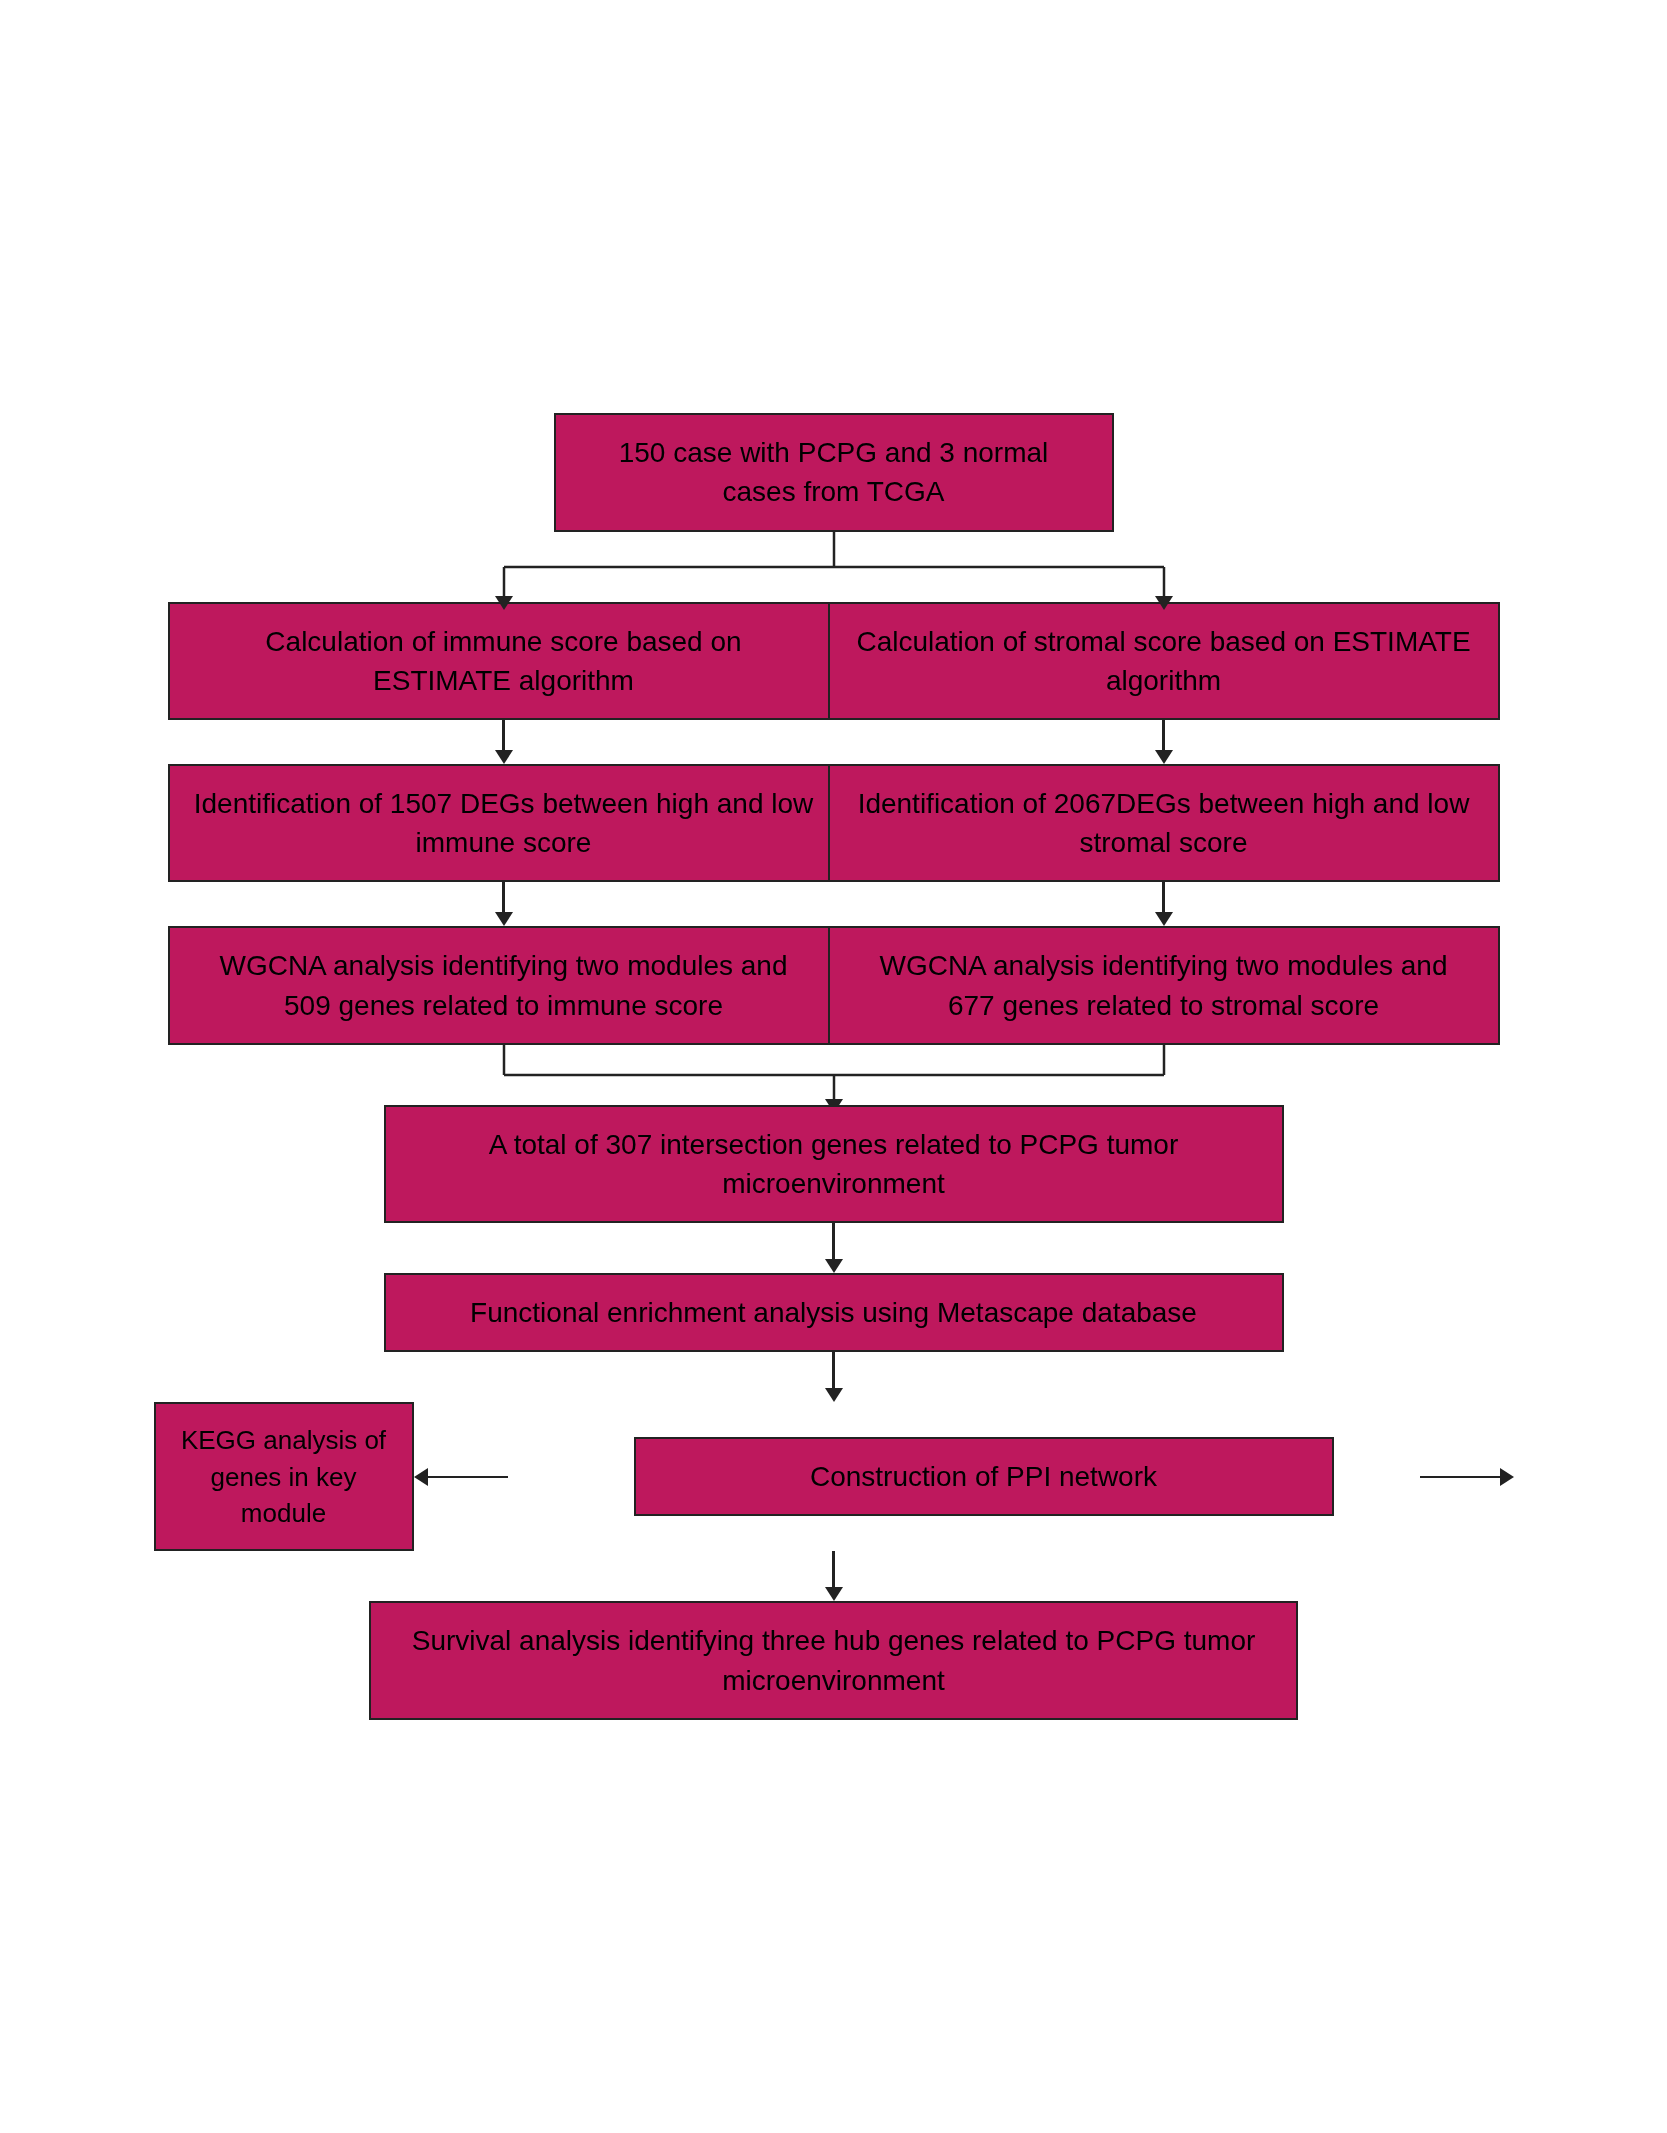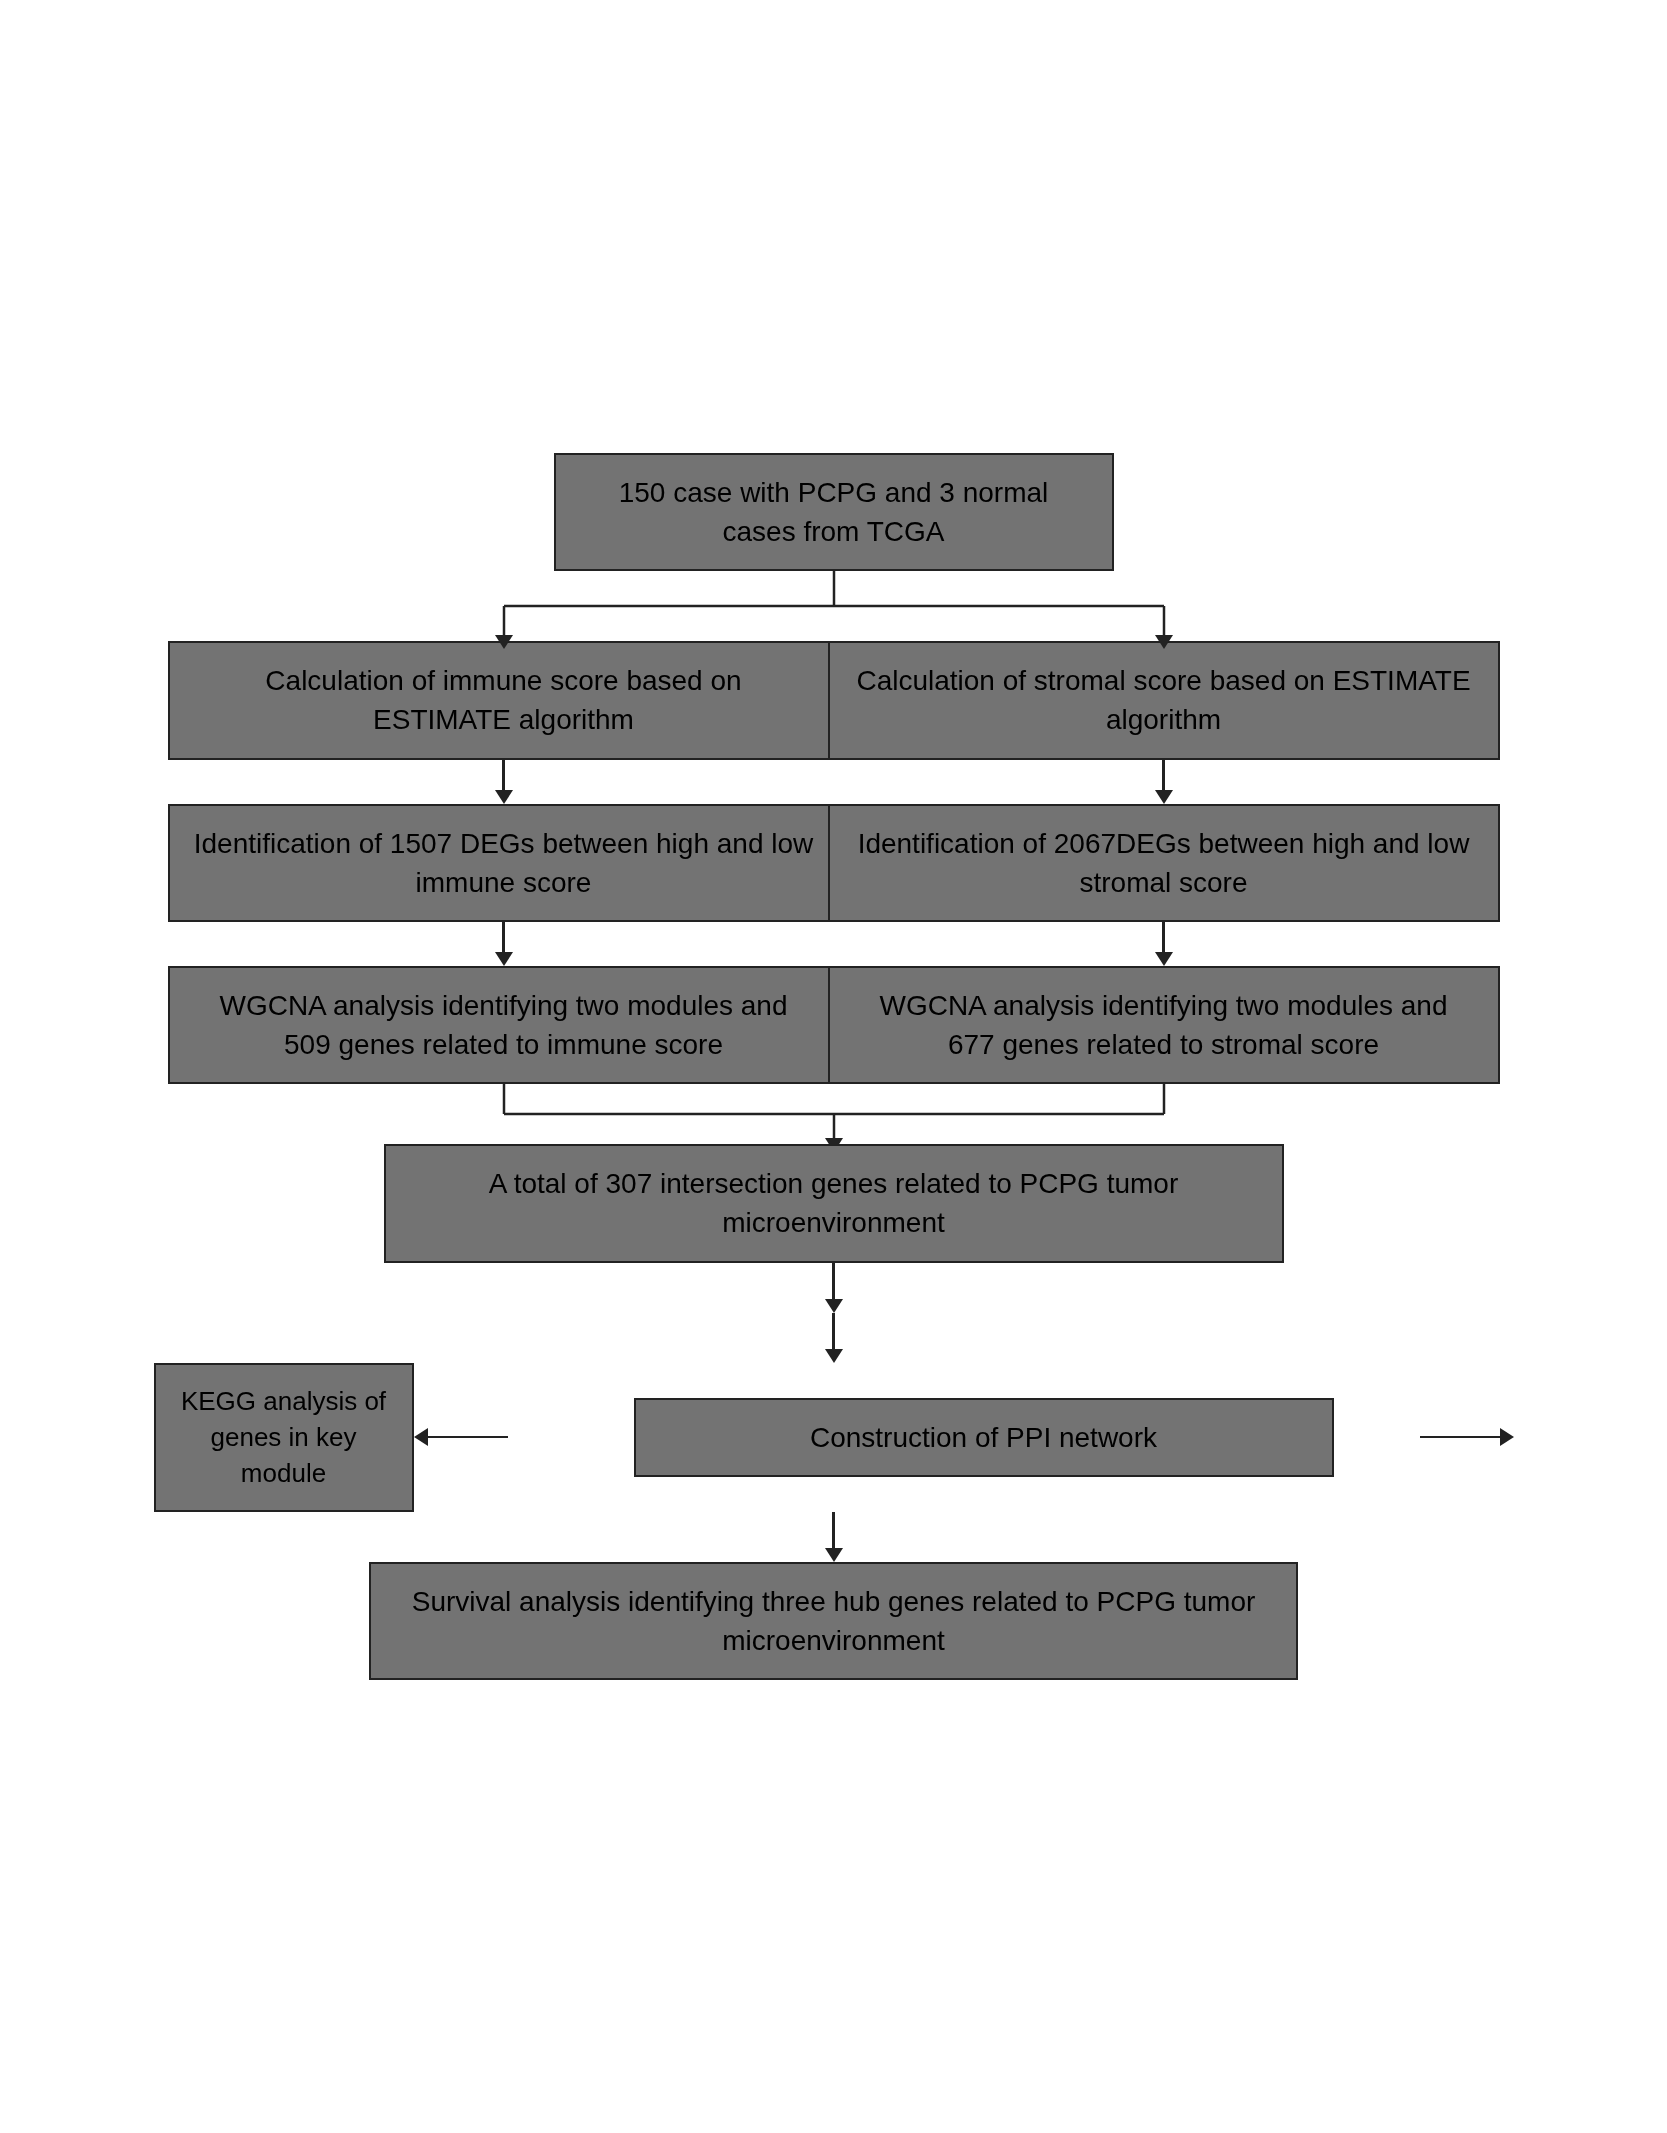--- a/index.html
+++ b/index.html
@@ -17,21 +17,21 @@
       display: flex;
       flex-direction: column;
       align-items: center;
       gap: 0;
       padding: 40px 0;
     }
 
     
     .box {
       border: 2.5px solid #222;
-      background: #737373;
+      background: #be185d;
       text-align: center;
       font-size: 28px;
       line-height: 1.4;
       padding: 18px 24px;
     }
     .box-top {
       width: 560px;
     }
     .box-medium {
       width: 672px;
@@ -243,20 +243,23 @@
       <polygon points="591,54 600,68 609,54" fill="#222"></polygon>
     </svg>
   </div>
 
   <div class="box box-full">
     <span>A total of 307 intersection genes related to PCPG tumor microenvironment</span>
   </div>
 
   <div class="arrow-down"></div>
 
+  <div class="box box-full">
+    <span>Functional enrichment analysis using Metascape database</span>
+  </div>
 
   <div class="arrow-down"></div>
 
   <div class="diverge-row">
 
     <div style="display:flex; flex-direction:row; align-items:center;">
       <div class="box box-side">
         <span>KEGG analysis of genes in key module</span>
       </div>
       <div class="h-arrow-right">

